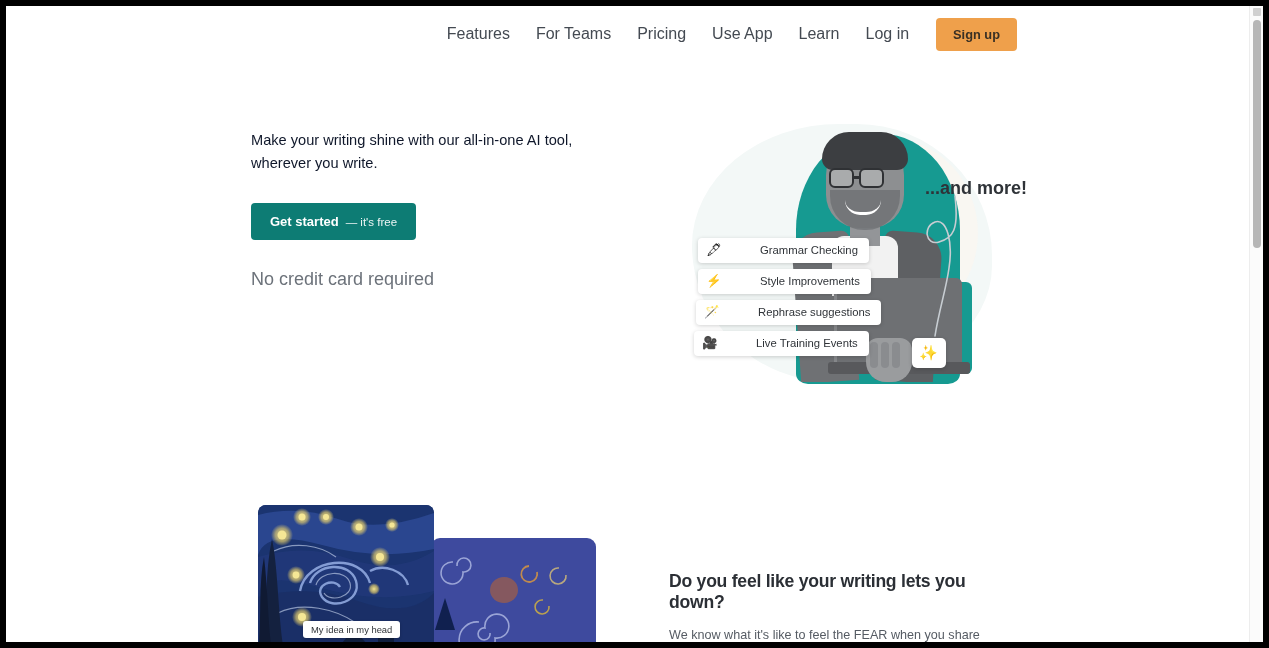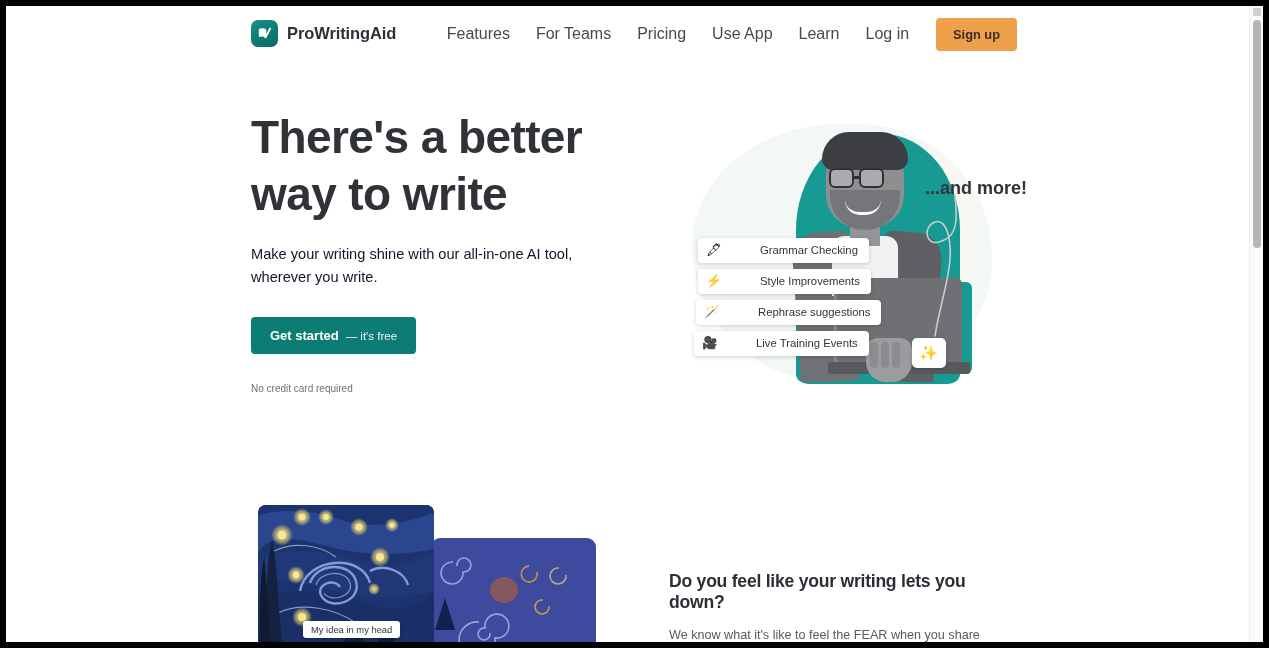--- a/index.html
+++ b/index.html
@@ -176,21 +176,21 @@
     border-radius: 4px;
     padding: 11px 22px;
     font-size: 13px;
     color: #4a5058;
     cursor: pointer;
     font-family: "Liberation Sans", sans-serif;
     white-space: nowrap;
   }
   #no-cc {
     margin-top: 29px;
-    font-size: 10px;
+    font-size: 18px;
     color: #6c727a;
   }
 
   
   #hero-art {
     position: absolute;
     left: 664px; top: 104px;
     width: 350px;
     height: 290px;
   }
@@ -443,47 +443,34 @@
 </head>
 <body>
 
 <div id="frame">
   <div id="viewport">
 
     <div id="page">
 
       <div id="header">
 
-        <div id="brand">
-          <span id="brand-mark">
-            <svg width="17" height="17" viewBox="0 0 24 24" aria-hidden="true">
-              <path d="M4 5.5 C8 4 12 4.5 14.5 6.5 L14.5 18 C12 16 8 15.5 4 17 Z" fill="#ffffff"></path>
-              <path d="M20 5 L13.5 17.5 L9.5 12.8" fill="none" stroke="#ffffff" stroke-width="2.6" stroke-linecap="round" stroke-linejoin="round"></path>
-            </svg>
-          </span>
-          <span id="brand-name">ProWritingAid</span>
-        </div>
 
         <div id="nav">
           <a class="nav-link">Features</a>
           <a class="nav-link">For Teams</a>
           <a class="nav-link">Pricing</a>
           <a class="nav-link">Use App</a>
           <a class="nav-link">Learn</a>
           <a class="nav-link">Log in</a>
           <button id="signup-btn">Sign up</button>
         </div>
 
       </div>
 
       <div id="hero-left">
-        <h1 id="hero-title">
-          <span>There's a better</span><br>
-          <span>way to write</span>
-        </h1>
         <p id="hero-sub">Make your writing shine with our all-in-one AI tool, wherever you write.</p>
 
         <div id="hero-ctas">
           <button id="get-started-btn">
             <span id="gs-main">Get started</span>
             <span id="gs-sub">— it's free</span>
           </button>
         </div>
 
         <div id="no-cc">No credit card required</div>

